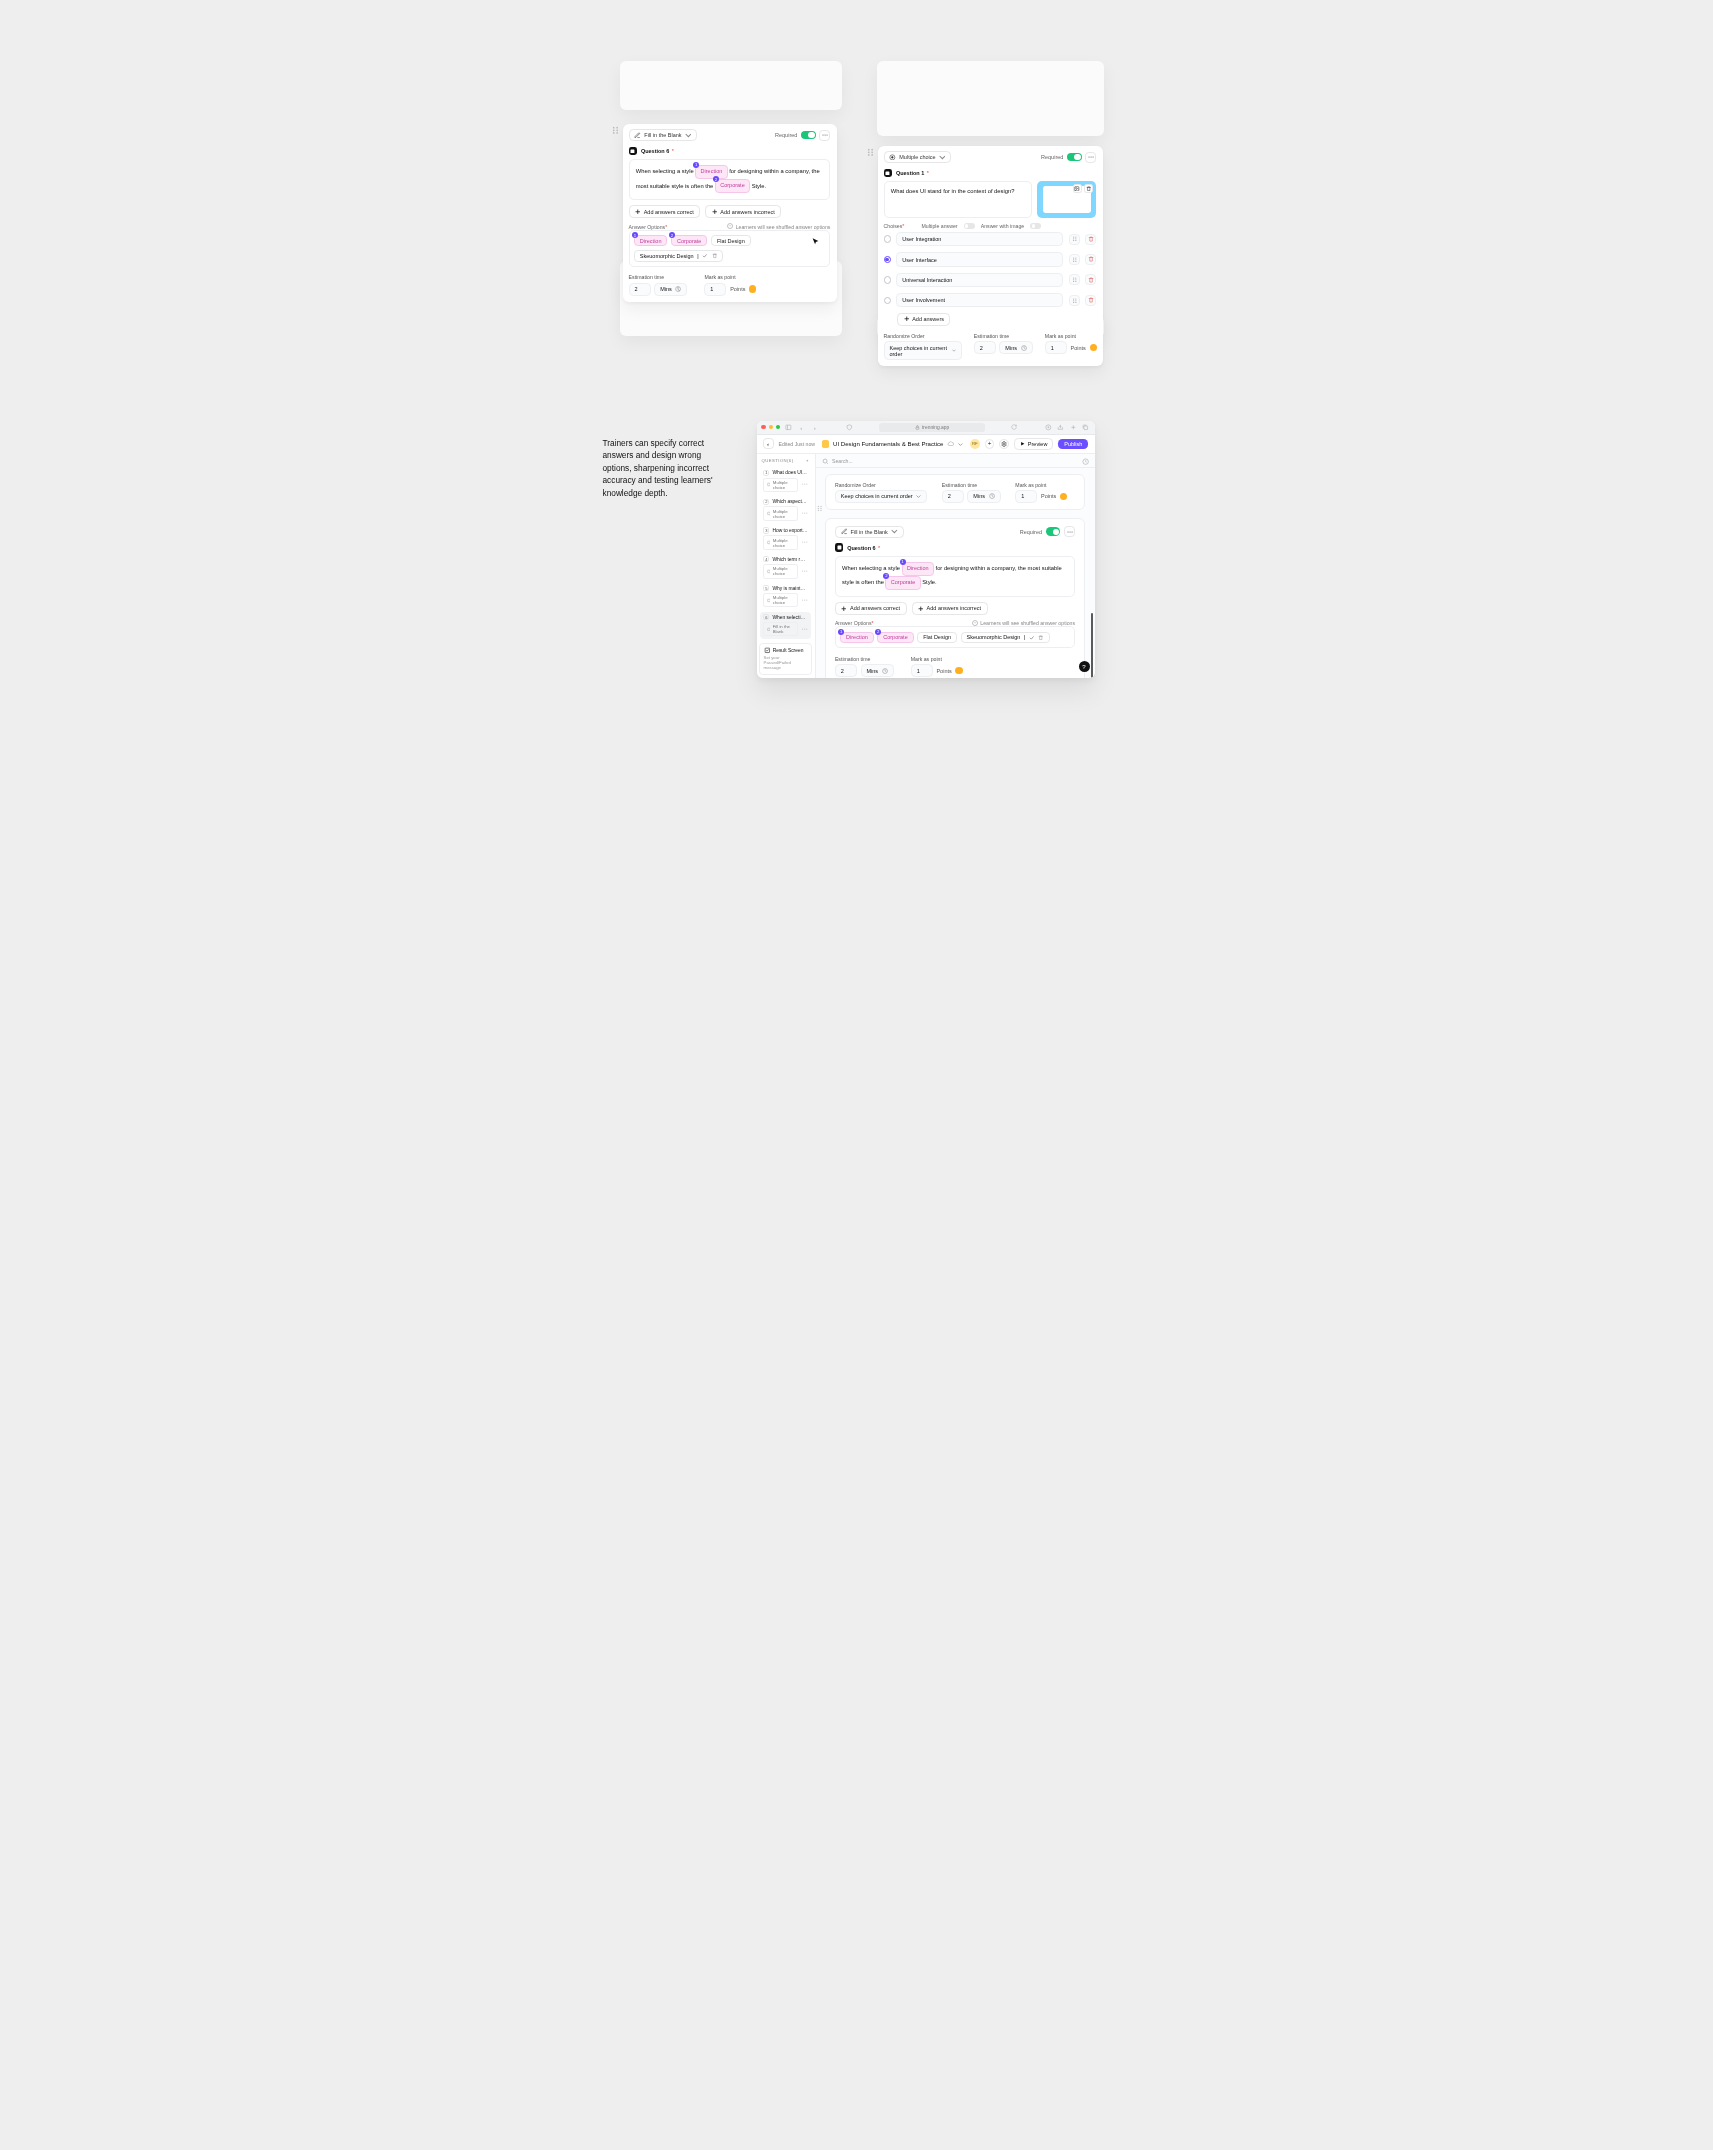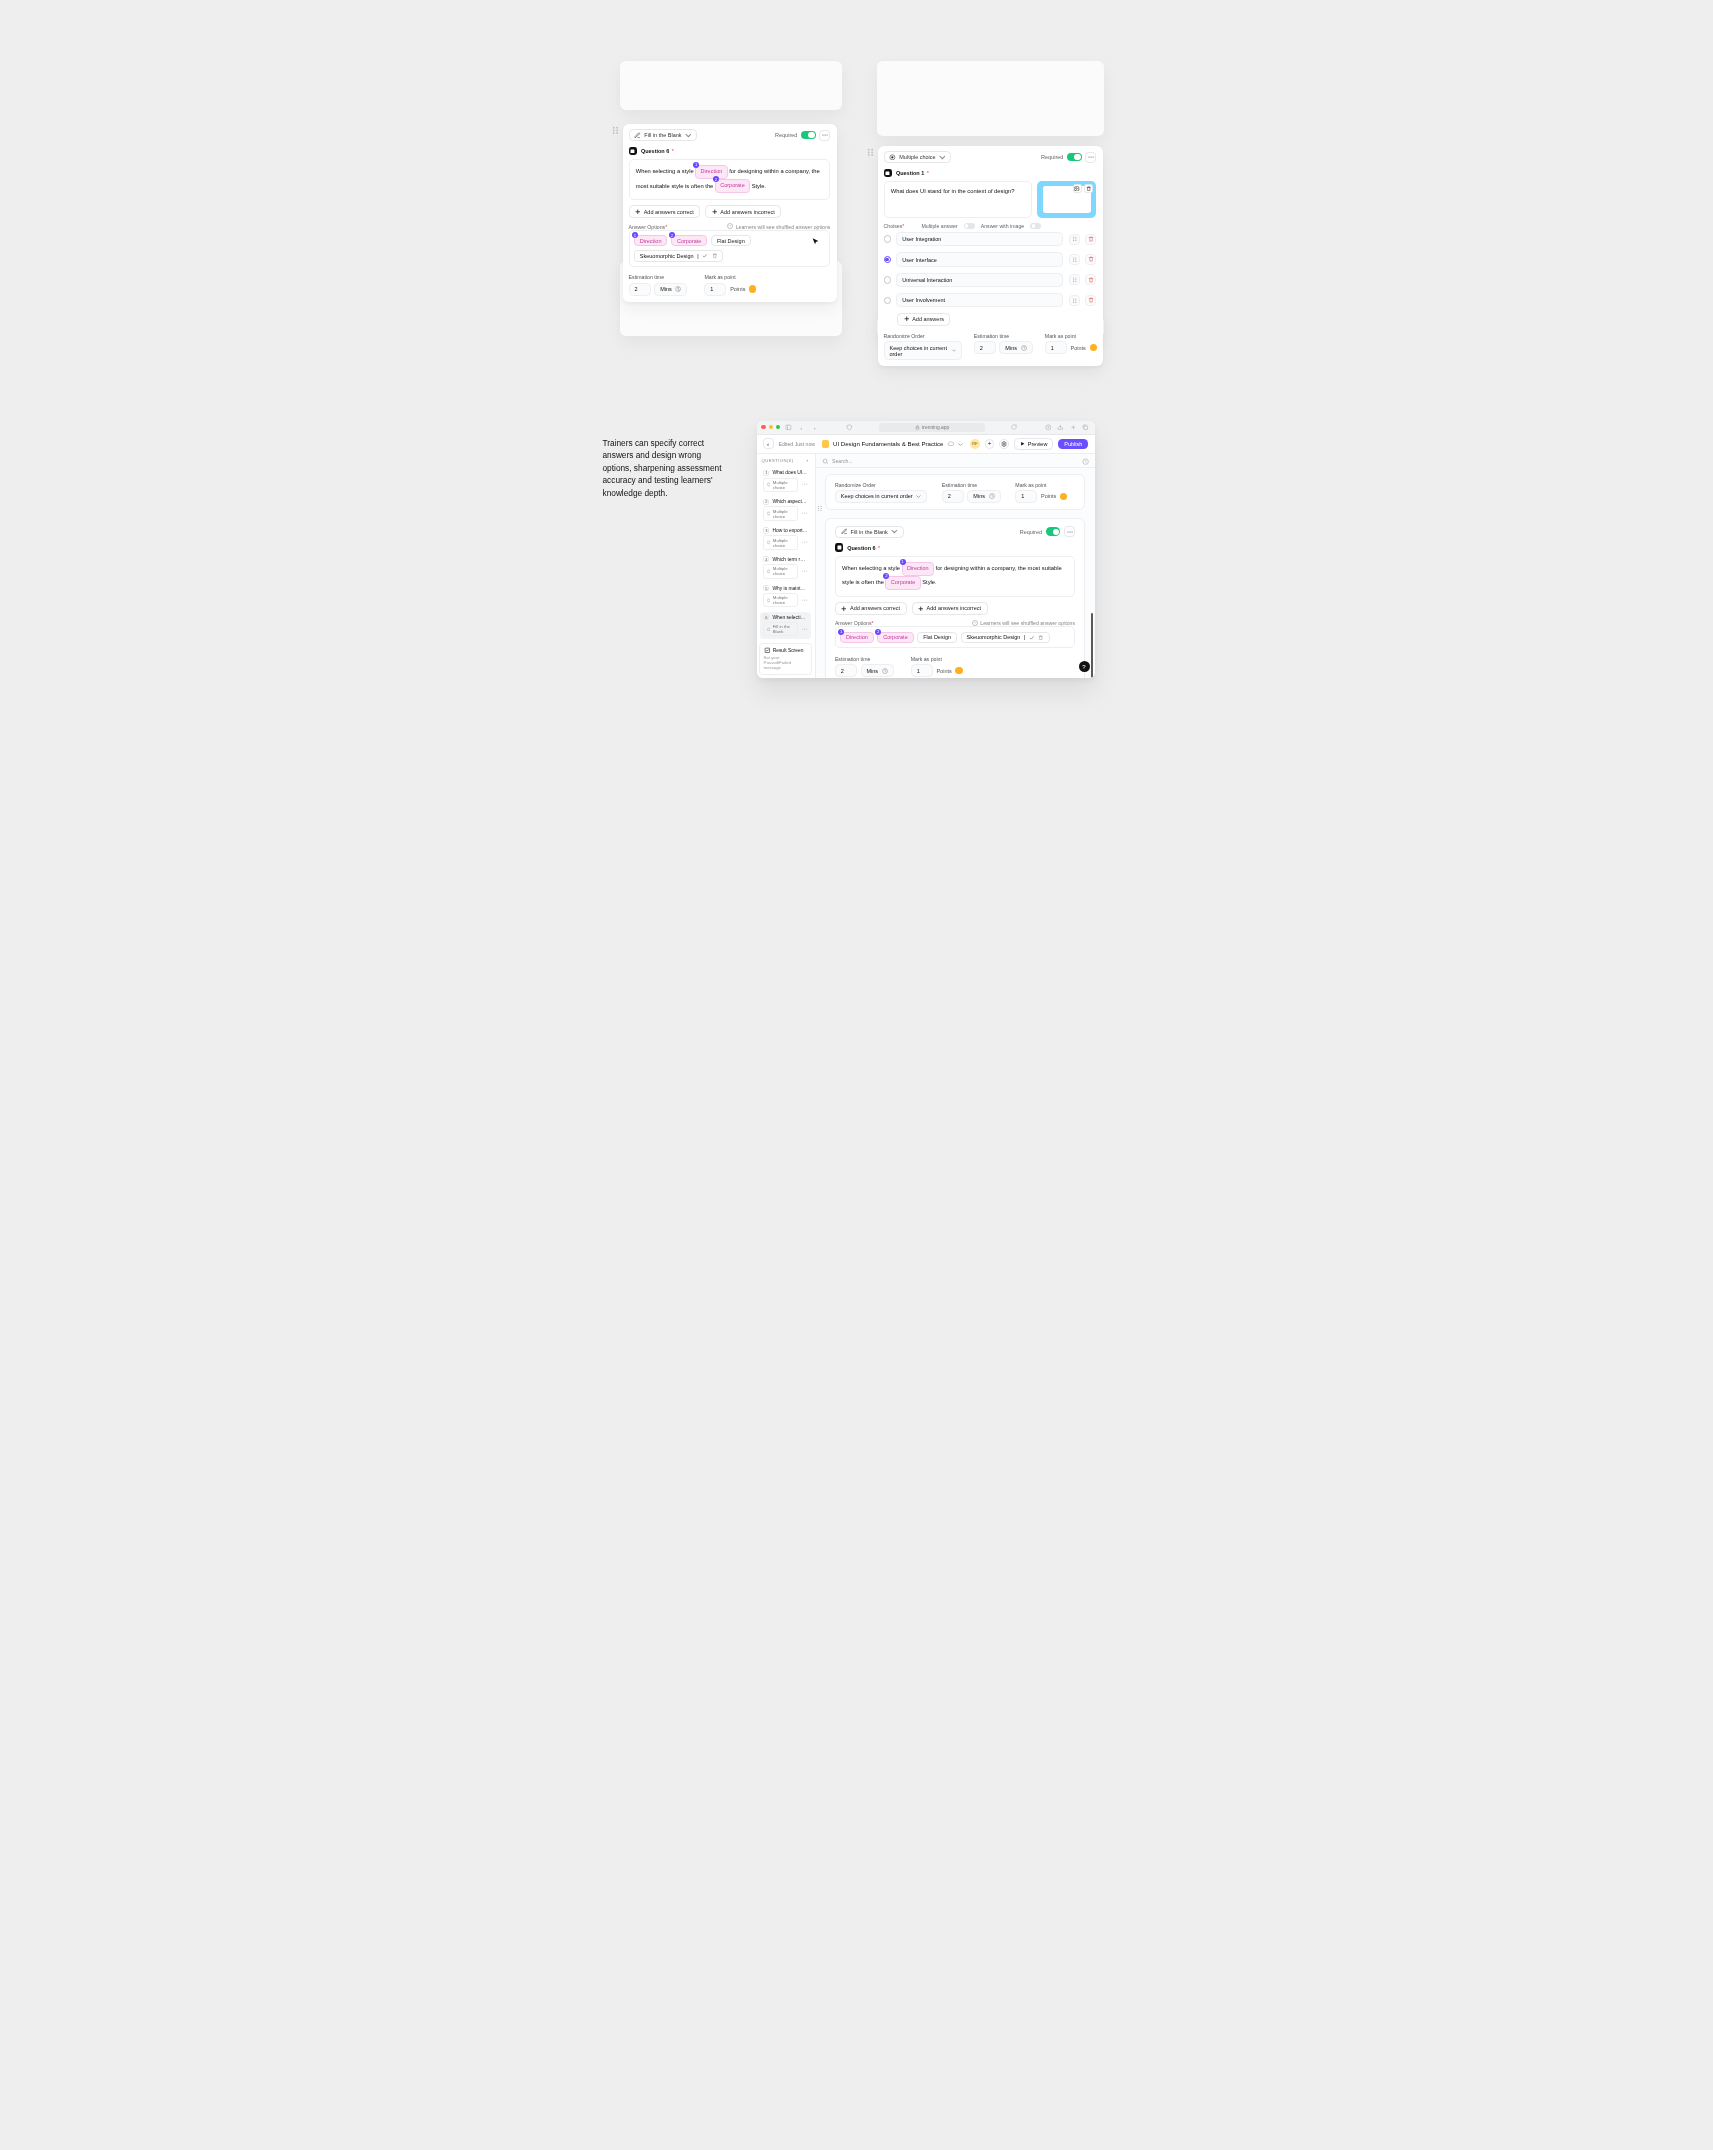--- a/index.html
+++ b/index.html
@@ -431,21 +431,21 @@
             <span class="sun"></span>
           </div>
       </div>
     </div>
   </div>
 
   <svg class="cursor" style="left:260px;top:237px" viewBox="0 0 24 24">
       <path d="M4 3l14 7-6 2-2 6z" fill="#111"></path>
     </svg>
 
-  <div class="caption" style="left:52px;top:437px">Trainers can specify correct answers and design wrong options, sharpening assessment accuracy and testing learners' knowledge depth.</div>
+  <div class="caption" style="left:52px;top:437px">Trainers can specify correct answers and design wrong options, sharpening incorrect accuracy and testing learners' knowledge depth.</div>
 
   <div class="browser" style="left:206px;top:421px;width:338px;height:257px">
     <div class="titlebar">
       <span class="tdots">
           <span class="tdot r"></span>
           <span class="tdot y"></span>
           <span class="tdot g"></span>
         </span>
       <span class="ticon">
           <svg width="6.7" height="6.7" viewBox="0 0 24 24" fill="none" stroke="currentColor" stroke-width="2">

